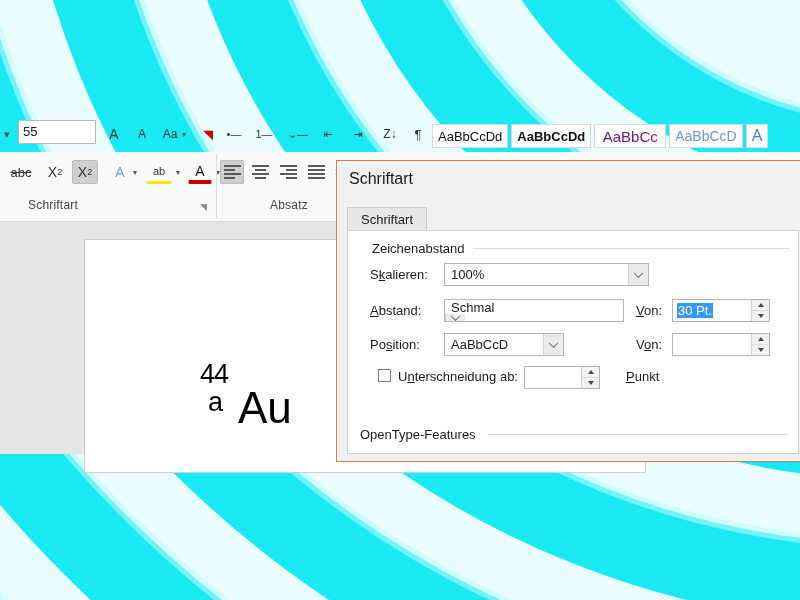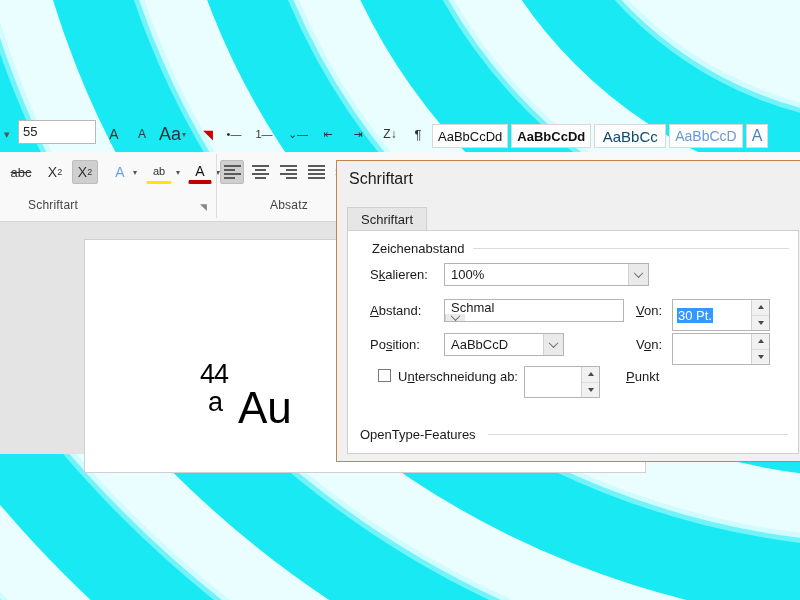--- a/index.html
+++ b/index.html
@@ -90,21 +90,21 @@
   .style-chip {
     height: 24px; min-width: 72px;
     display: flex; align-items: center; justify-content: center;
     background: #fdfdfd; border: 1px solid #d8d8d8;
     margin-right: 3px;
     font-size: 13px; color: #111;
     padding: 0 5px;
     overflow: hidden; white-space: nowrap;
   }
   .style-chip.s-bold   { font-weight: bold; }
-  .style-chip.s-head   { color: #0c4a6e; font-size: 15px; font-weight: 300; }
+  .style-chip.s-head   { color: #701a75; font-size: 15px; font-weight: 300; }
   .style-chip.s-head2  { color: #6a9ad0; font-size: 14px; }
   .style-chip.s-partial{ min-width: 18px; color: #4f81bd; font-size: 16px; }
 
   
   .align-ico { position: relative; width: 17px; height: 14px; }
   .align-ico i {
     position: absolute; left: 0; height: 2px; background: #5a5a5a;
     display: block;
   }
 
@@ -221,21 +221,21 @@
   .chev {
     width: 7px; height: 7px;
     border-right: 1.6px solid #6b6b6b;
     border-bottom: 1.6px solid #6b6b6b;
     transform: rotate(45deg) translate(-1px,-1px);
   }
 
   
   .spin {
     position: absolute;
-    height: 32px;
+    height: 23px;
     background: #ffffff;
     border: 1px solid #b4b4b4;
     display: flex; align-items: stretch;
   }
   .spin .sval {
     flex: 1;
     display: flex; align-items: center;
     padding-left: 4px;
     font-size: 13px; color: #1a1a1a;
     overflow: hidden; white-space: nowrap;
@@ -312,21 +312,21 @@
 
   <div class="ribbon">
 
     <div class="ribbon-row1">
       <span class="tiny-arrow-left">▾</span>
       <div class="fontsize-box">
         <span>55</span>
       </div>
       <div class="rbtn" style="left:102px; top:-2px;">A</div>
       <div class="rbtn" style="left:130px; top:-2px; font-size:12px;">A</div>
-      <div class="rbtn" style="left:158px; top:-2px; font-size:18px;">Aa</div>
+      <div class="rbtn" style="left:158px; top:-2px; font-size:12px;">Aa</div>
       <span class="caret-mini" style="left:182px; top:6px;">▾</span>
       <div class="rbtn" style="left:196px; top:-2px; color:#c00; font-size:13px;">◥</div>
 
       <div class="rbtn" style="left:222px; top:-2px; font-size:11px;">•—</div>
       <div class="rbtn" style="left:252px; top:-2px; font-size:11px;">1—</div>
       <div class="rbtn" style="left:286px; top:-2px; font-size:11px;">⌄—</div>
       <div class="rbtn" style="left:316px; top:-2px; font-size:11px;">⇤</div>
       <div class="rbtn" style="left:346px; top:-2px; font-size:11px;">⇥</div>
       <div class="rbtn" style="left:378px; top:-2px; font-size:12px;">Z↓</div>
       <div class="rbtn" style="left:406px; top:-2px; font-size:13px;">¶</div>

